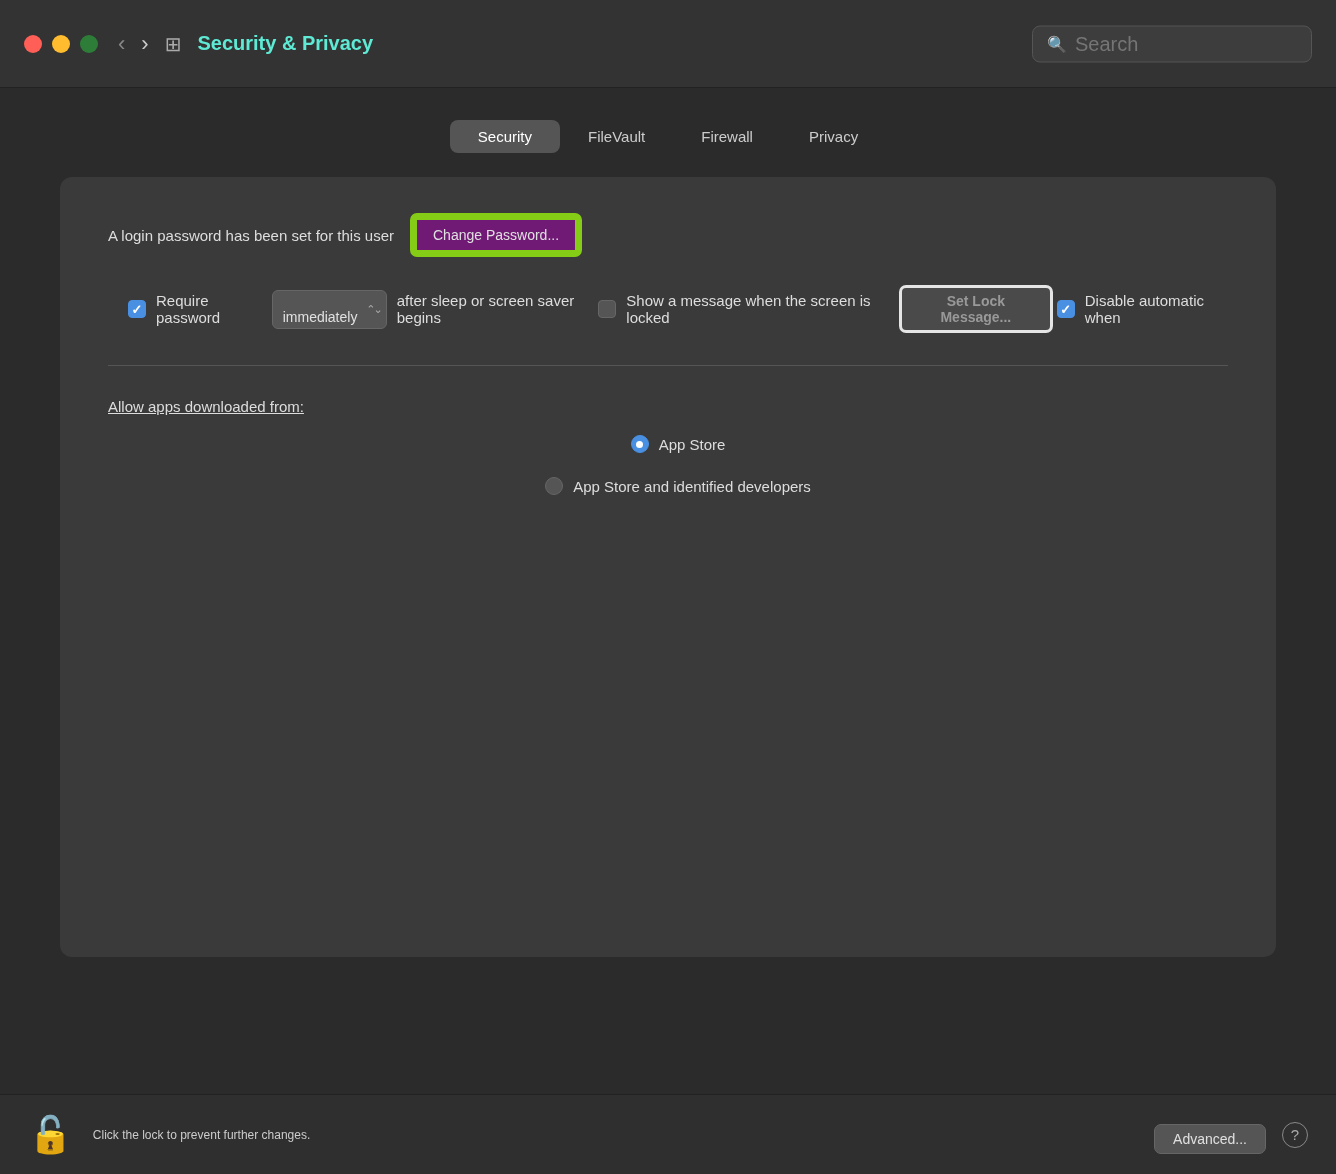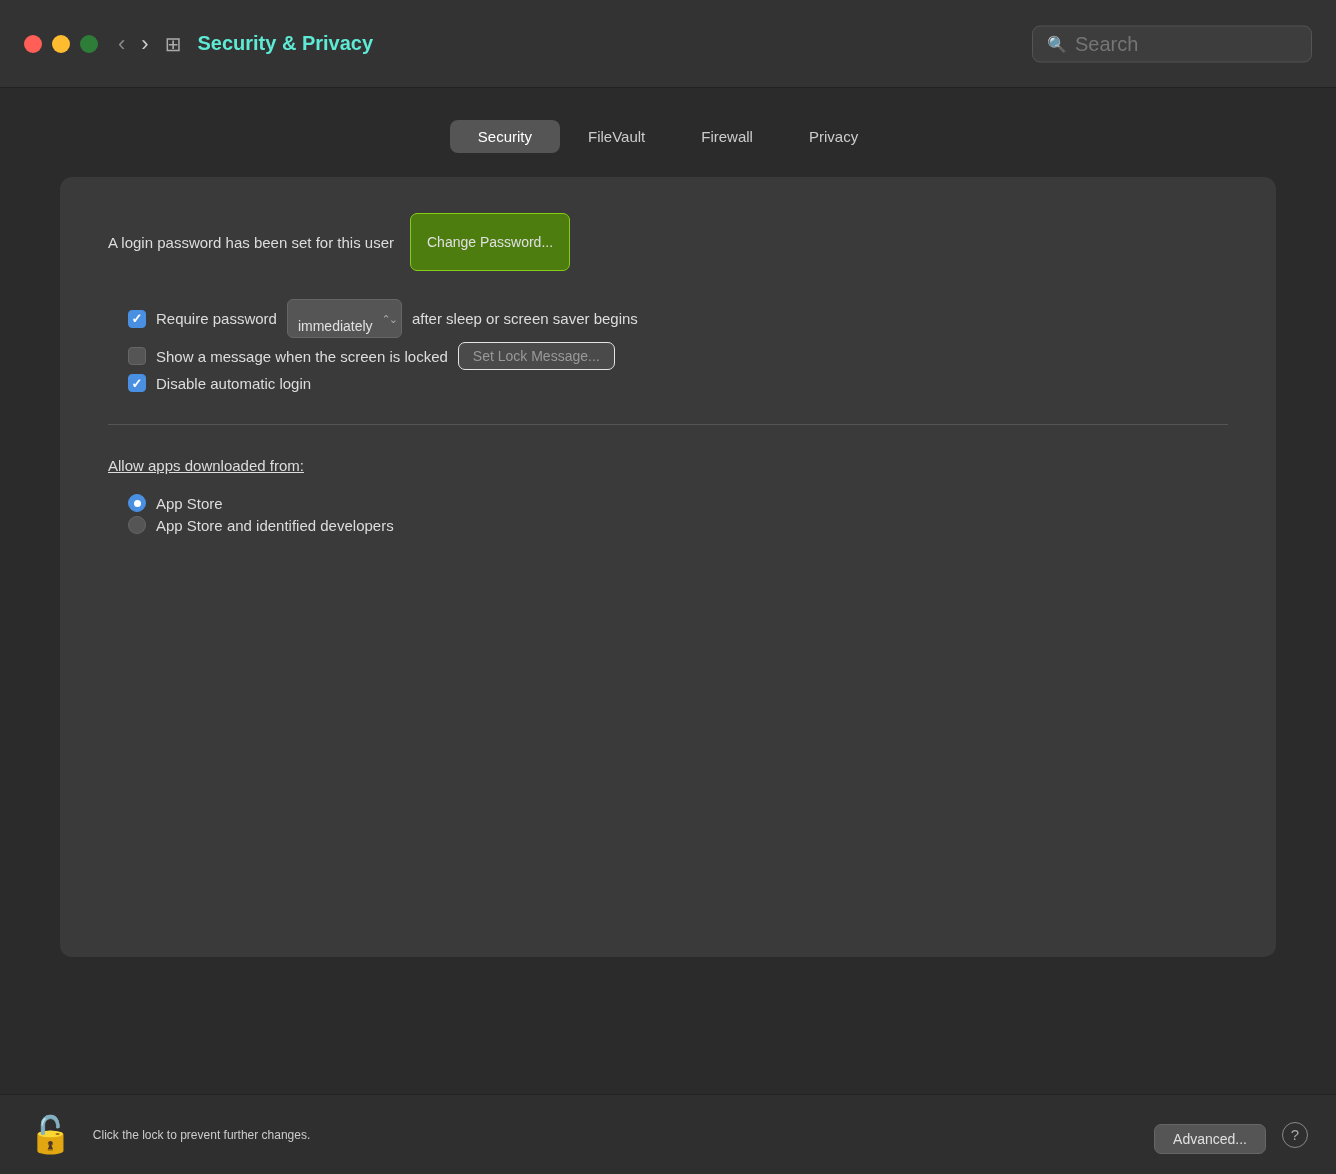--- a/index.html
+++ b/index.html
@@ -132,34 +132,34 @@
       display: flex;
       align-items: center;
       gap: 16px;
       margin-bottom: 28px;
     }
     .password-label {
       font-size: 15px;
       color: #ddd;
     }
     .change-password-btn {
-      background: #4d7c0f;
-      border: 1px solid #84cc16;
+      background: #701a75;
+      border: 7px solid #84cc16;
       border-radius: 7px;
       color: #e0e0e0;
       font-size: 14px;
-      padding: 20px 16px;
+      padding: 7px 16px;
       cursor: pointer;
     }
 
     
     .checkbox-section {
       margin-left: 20px;
       display: flex;
-      flex-direction: column;
+      flex-direction: row;
       gap: 4px;
       margin-bottom: 28px;
     }
     .checkbox-row {
       display: flex;
       align-items: center;
       gap: 10px;
       font-size: 15px;
       color: #ddd;
     }
@@ -214,26 +214,27 @@
       transform: translateY(-50%);
       color: #aaa;
       font-size: 11px;
       pointer-events: none;
       line-height: 1;
       letter-spacing: -2px;
     }
 
     .set-lock-btn {
       background: #4a4a4a;
-      border: 1px solid #e5e5e5;
+      border: 3px solid #e5e5e5;
       border-radius: 7px;
       color: #999;
       font-size: 14px;
       padding: 5px 14px;
       cursor: pointer;
+      font-weight: bold;
     }
 
     
     .divider {
       border: none;
       border-top: 1px solid #555;
       margin: 32px 0;
     }
 
     
@@ -241,21 +242,22 @@
       font-size: 15px;
       color: #ddd;
       margin-bottom: 20px;
       text-decoration: underline;
     }
 
     .radio-section {
       margin-left: 20px;
       display: flex;
       flex-direction: column;
-      gap: 4px;
+      gap: 24px;
+      align-items: center;
     }
     .radio-row {
       display: flex;
       align-items: center;
       gap: 10px;
       font-size: 15px;
       color: #ddd;
       cursor: pointer;
     }
     .radio-btn {
@@ -391,21 +393,21 @@
       </div>
 
       <div class="checkbox-row">
         <div class="checkbox unchecked"></div>
         <span>Show a message when the screen is locked</span>
         <button class="set-lock-btn">Set Lock Message...</button>
       </div>
 
       <div class="checkbox-row">
         <div class="checkbox checked"></div>
-        <span>Disable automatic login</span>
+        <span>Disable automatic when</span>
       </div>
 
     </div>
 
     <hr class="divider">
 
     <div>
       <div class="allow-apps-label">Allow apps downloaded from:</div>
       <div class="radio-section">
         <div class="radio-row">

